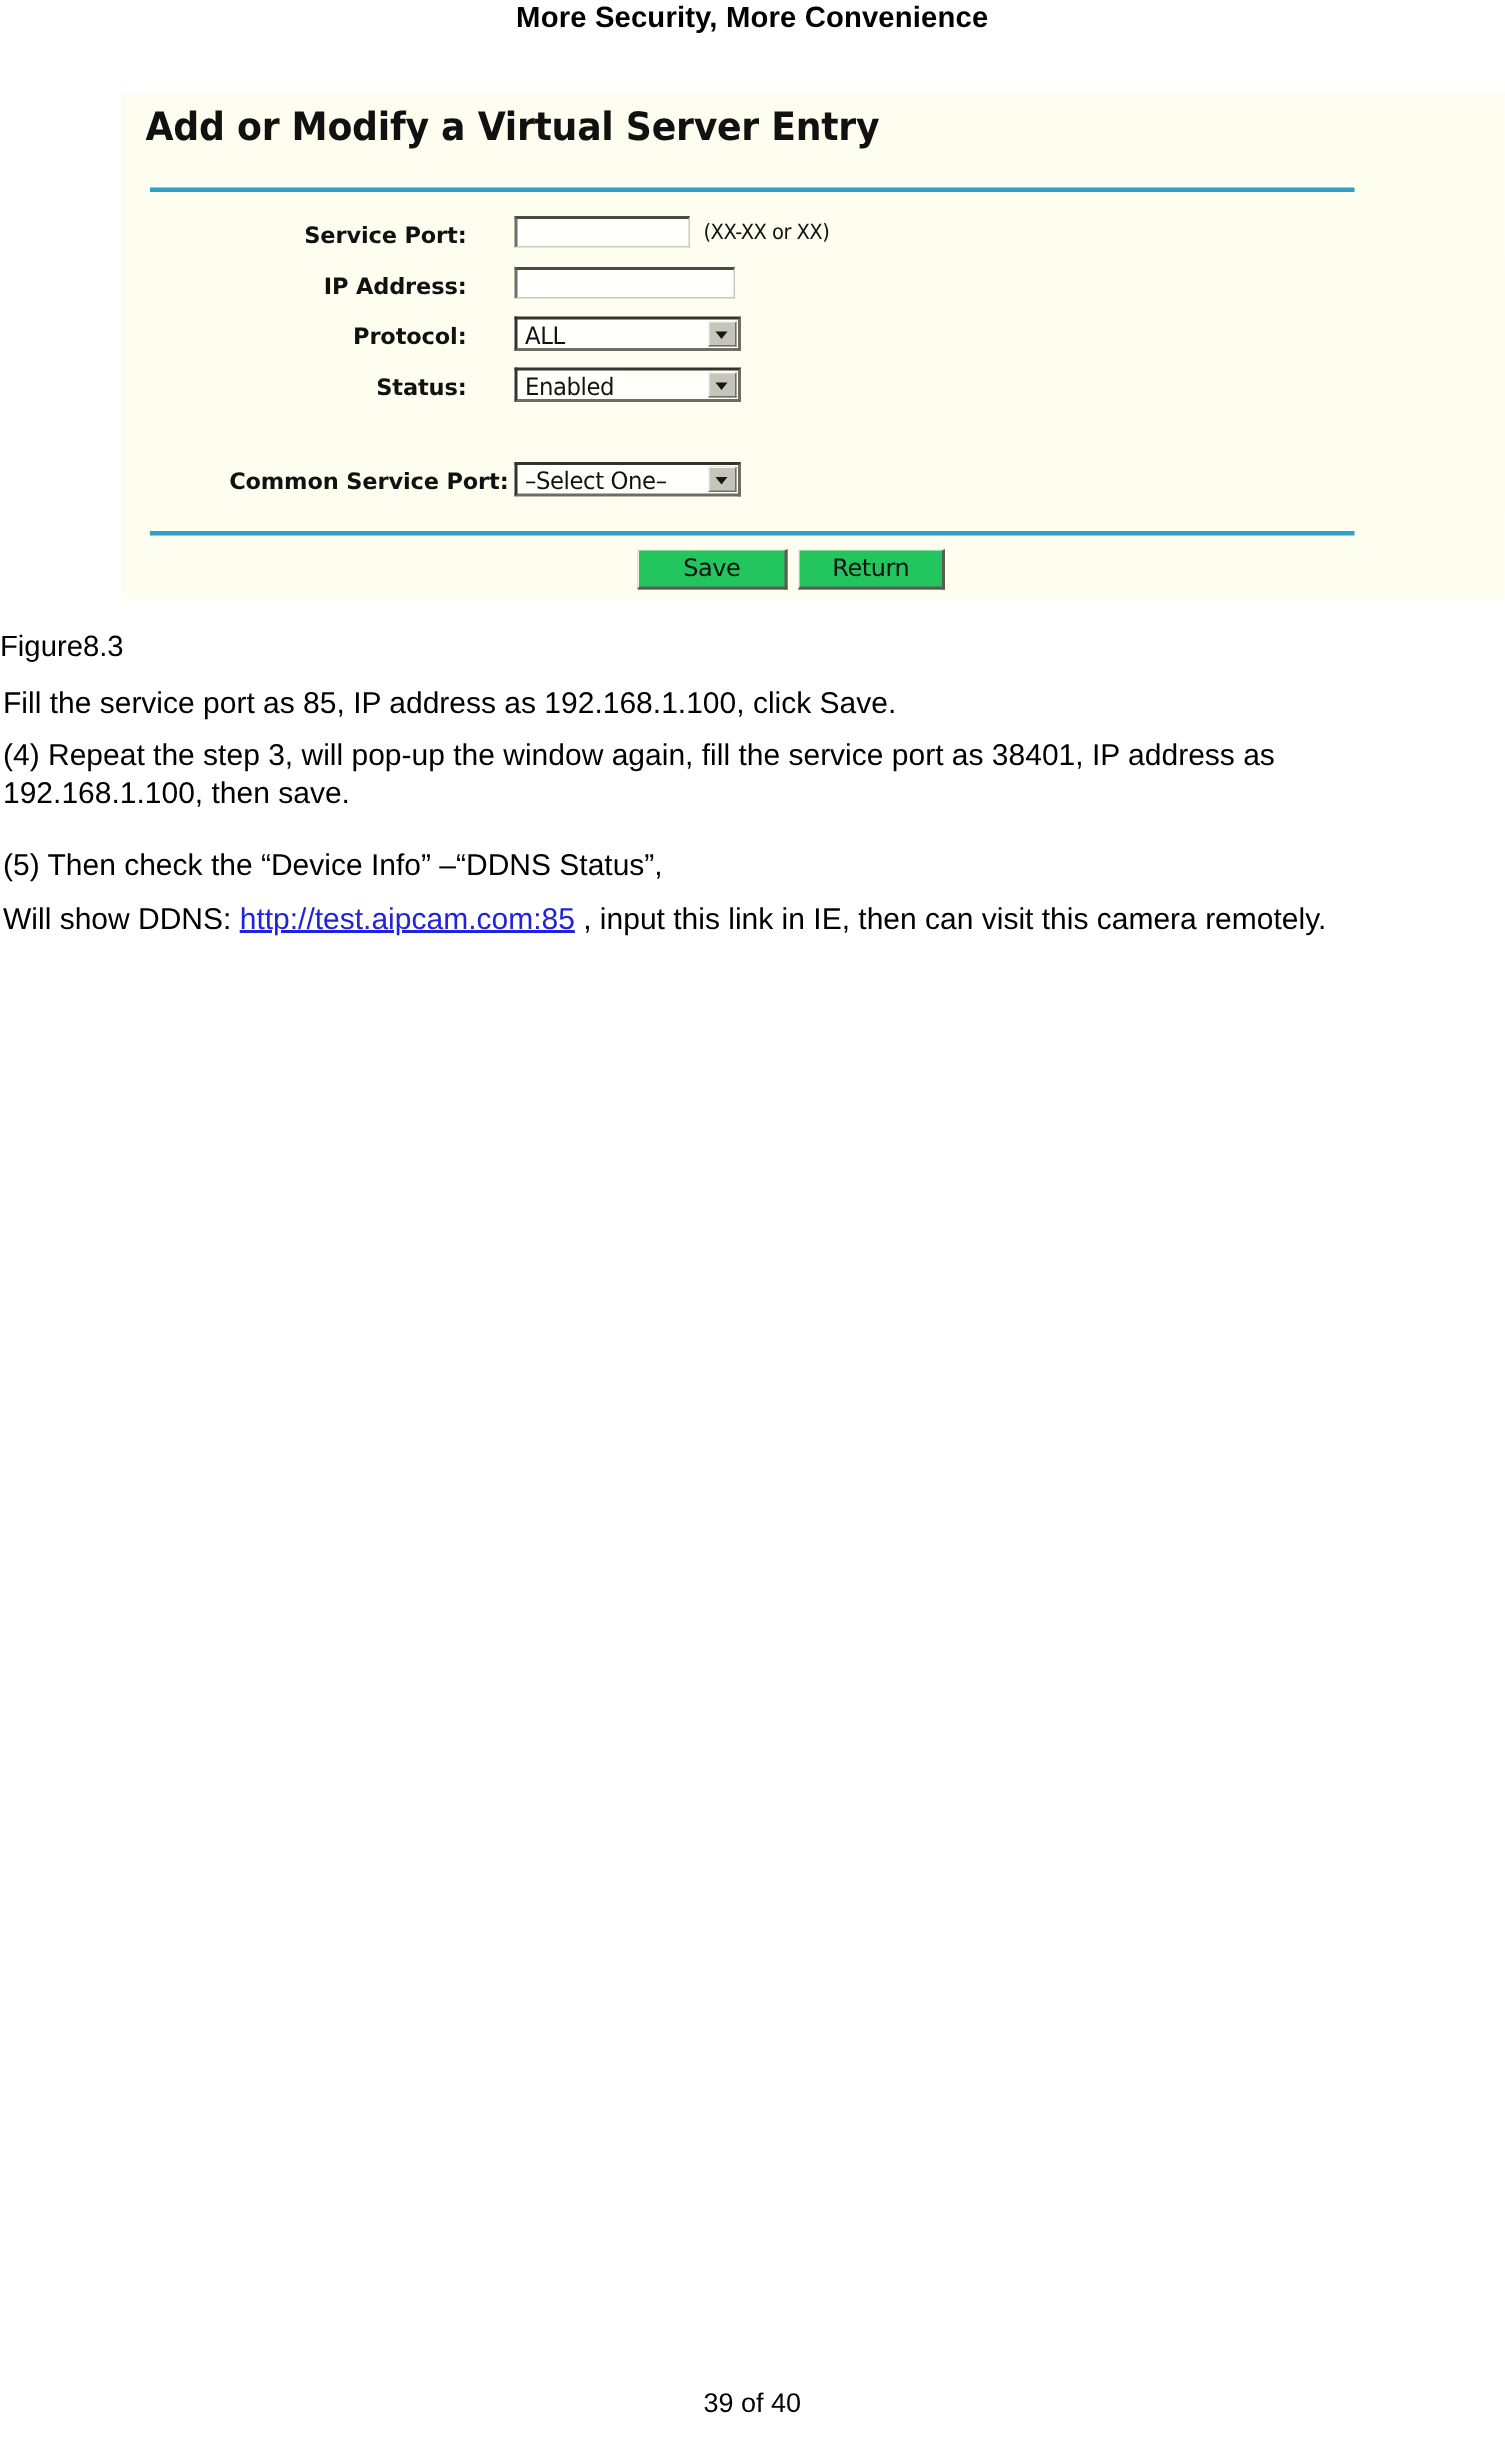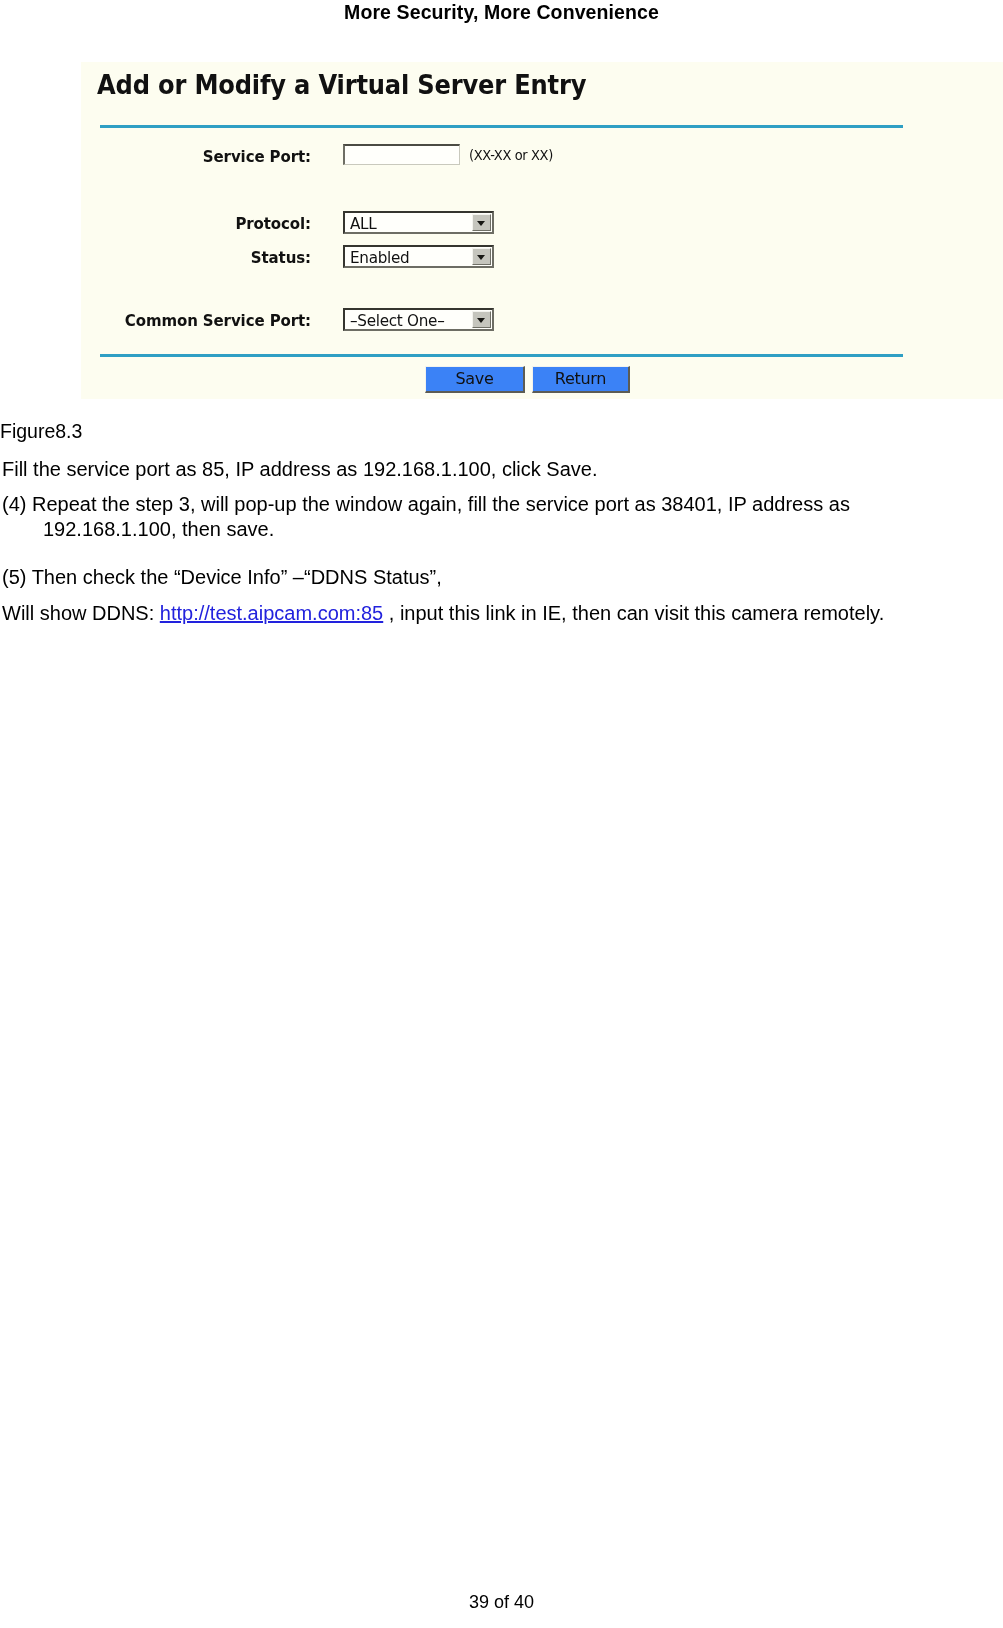--- a/index.html
+++ b/index.html
@@ -72,21 +72,21 @@
     left: 0;
     width: 230px;
     text-align: right;
     font-size: 15px;
     font-weight: bold;
     color: #111111;
     font-family: "DejaVu Sans", sans-serif;
     letter-spacing: -0.1px;
     top: 4px;
   }
-  .form-label.wide { width: 230px; }
+  .form-label.wide { width: 230px; padding-left: 28px; }
 
   .txtbox {
     position: absolute;
     left: 262px;
     top: 0;
     height: 21px;
     background: #fffffb;
     border-top: 2px solid #4b4b43;
     border-left: 2px solid #6e6e64;
     border-right: 1px solid #c9c9bd;
@@ -153,21 +153,21 @@
     top: 6px;
     border-left: 4.5px solid transparent;
     border-right: 4.5px solid transparent;
     border-top: 5px solid #171713;
   }
 
   .btn {
     position: absolute;
     top: 0;
     height: 27px;
-    background: #3b82f6;
+    background: #22c55e;
     border-top: 1px solid #f2f2ec;
     border-left: 1px solid #f2f2ec;
     border-right: 2px solid #5c5c54;
     border-bottom: 2px solid #5c5c54;
     box-sizing: border-box;
     text-align: center;
     font-size: 16px;
     color: #111111;
     font-family: "DejaVu Sans", sans-serif;
     letter-spacing: -0.3px;
@@ -190,21 +190,21 @@
     left: 2px;
     width: 966px;
     font-size: 20px;
     line-height: 25px;
     color: #000000;
   }
   .para.justify {
     text-align: justify;
     text-align-last: left;
   }
-  .para .ln2 { display: block; margin-left: 41px; }
+  .para .ln2 { display: block; }
   .link {
     color: #2222dd;
     text-decoration: underline;
   }
   .footer {
     position: absolute;
     left: 0;
     top: 1592px;
     width: 1003px;
     text-align: center;
@@ -222,20 +222,24 @@
   <div class="shot-title">Add or Modify a Virtual Server Entry</div>
 
   <div class="rule top"></div>
 
   <div class="form-row" style="top:82px;">
     <div class="form-label">Service Port:</div>
     <div class="txtbox port"></div>
     <div class="hint">(XX-XX or XX)</div>
   </div>
 
+  <div class="form-row" style="top:116px;">
+    <div class="form-label">IP Address:</div>
+    <div class="txtbox ip"></div>
+  </div>
 
   <div class="form-row" style="top:183px;">
     <div class="form-label">Status:</div>
     <div class="selectbox">
       <span class="sel-text">Enabled</span>
       <span class="sel-arrow"></span>
     </div>
   </div>
 
   <div class="form-row" style="top:149px;">

